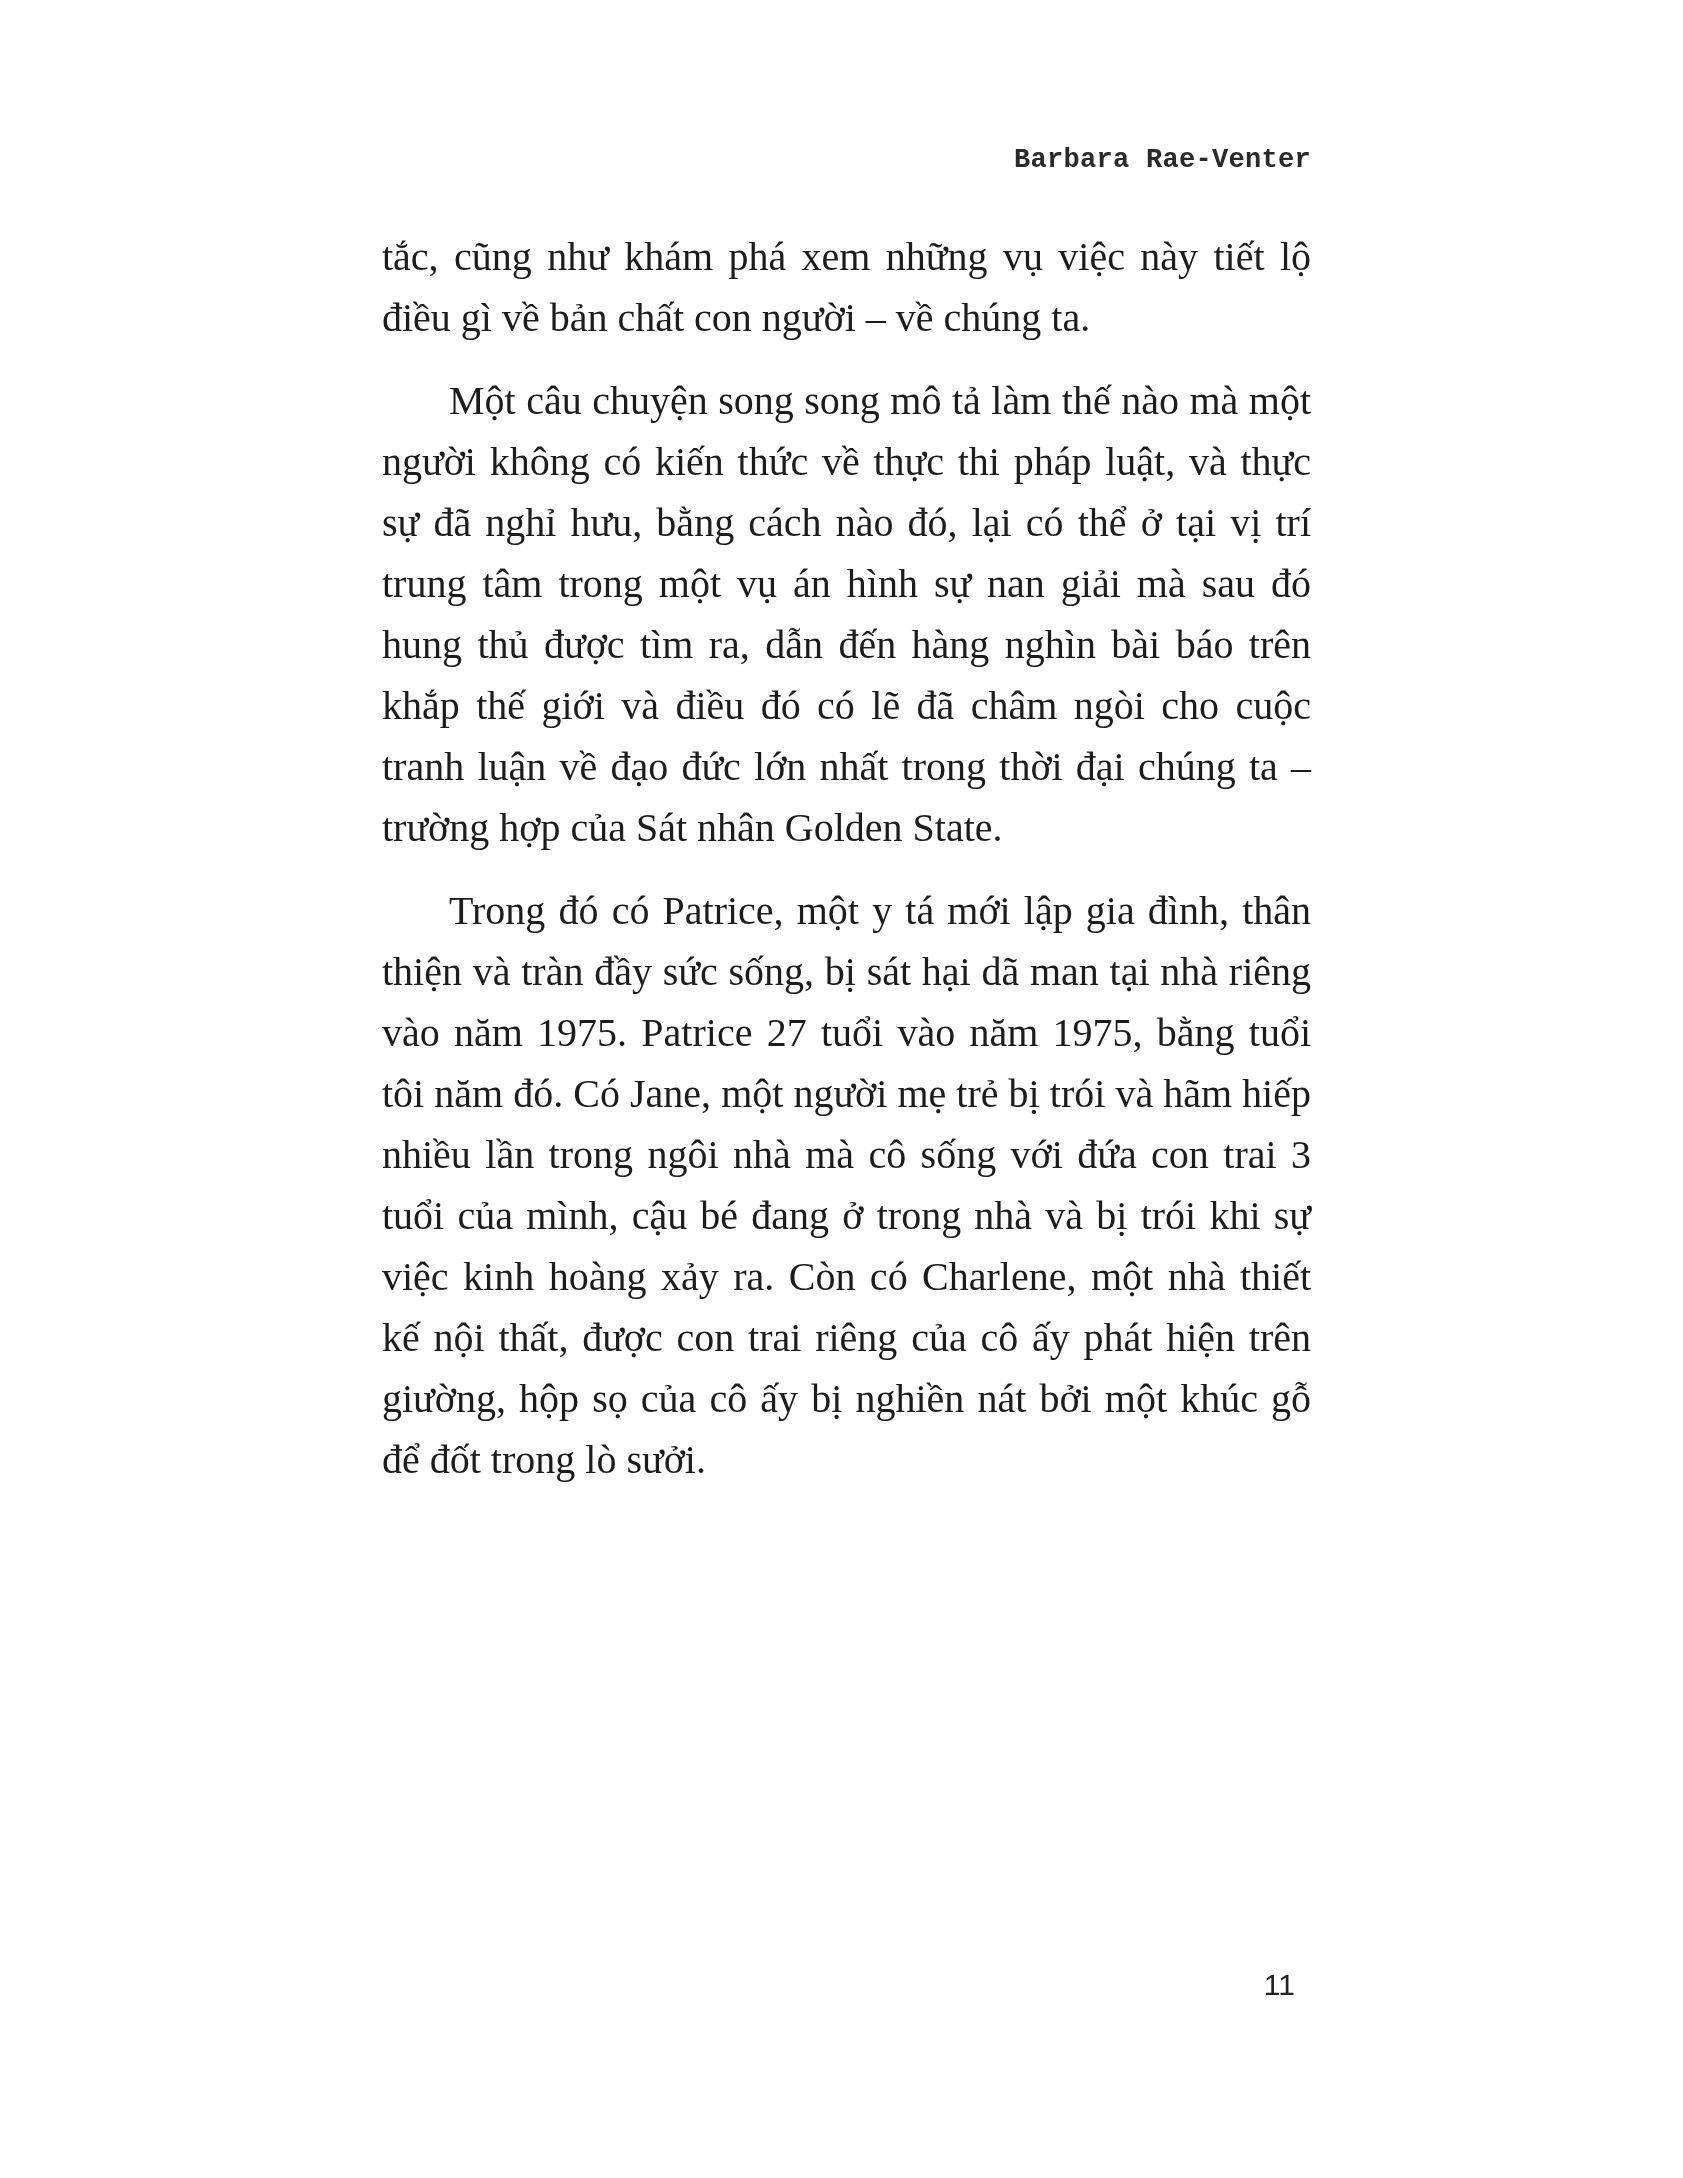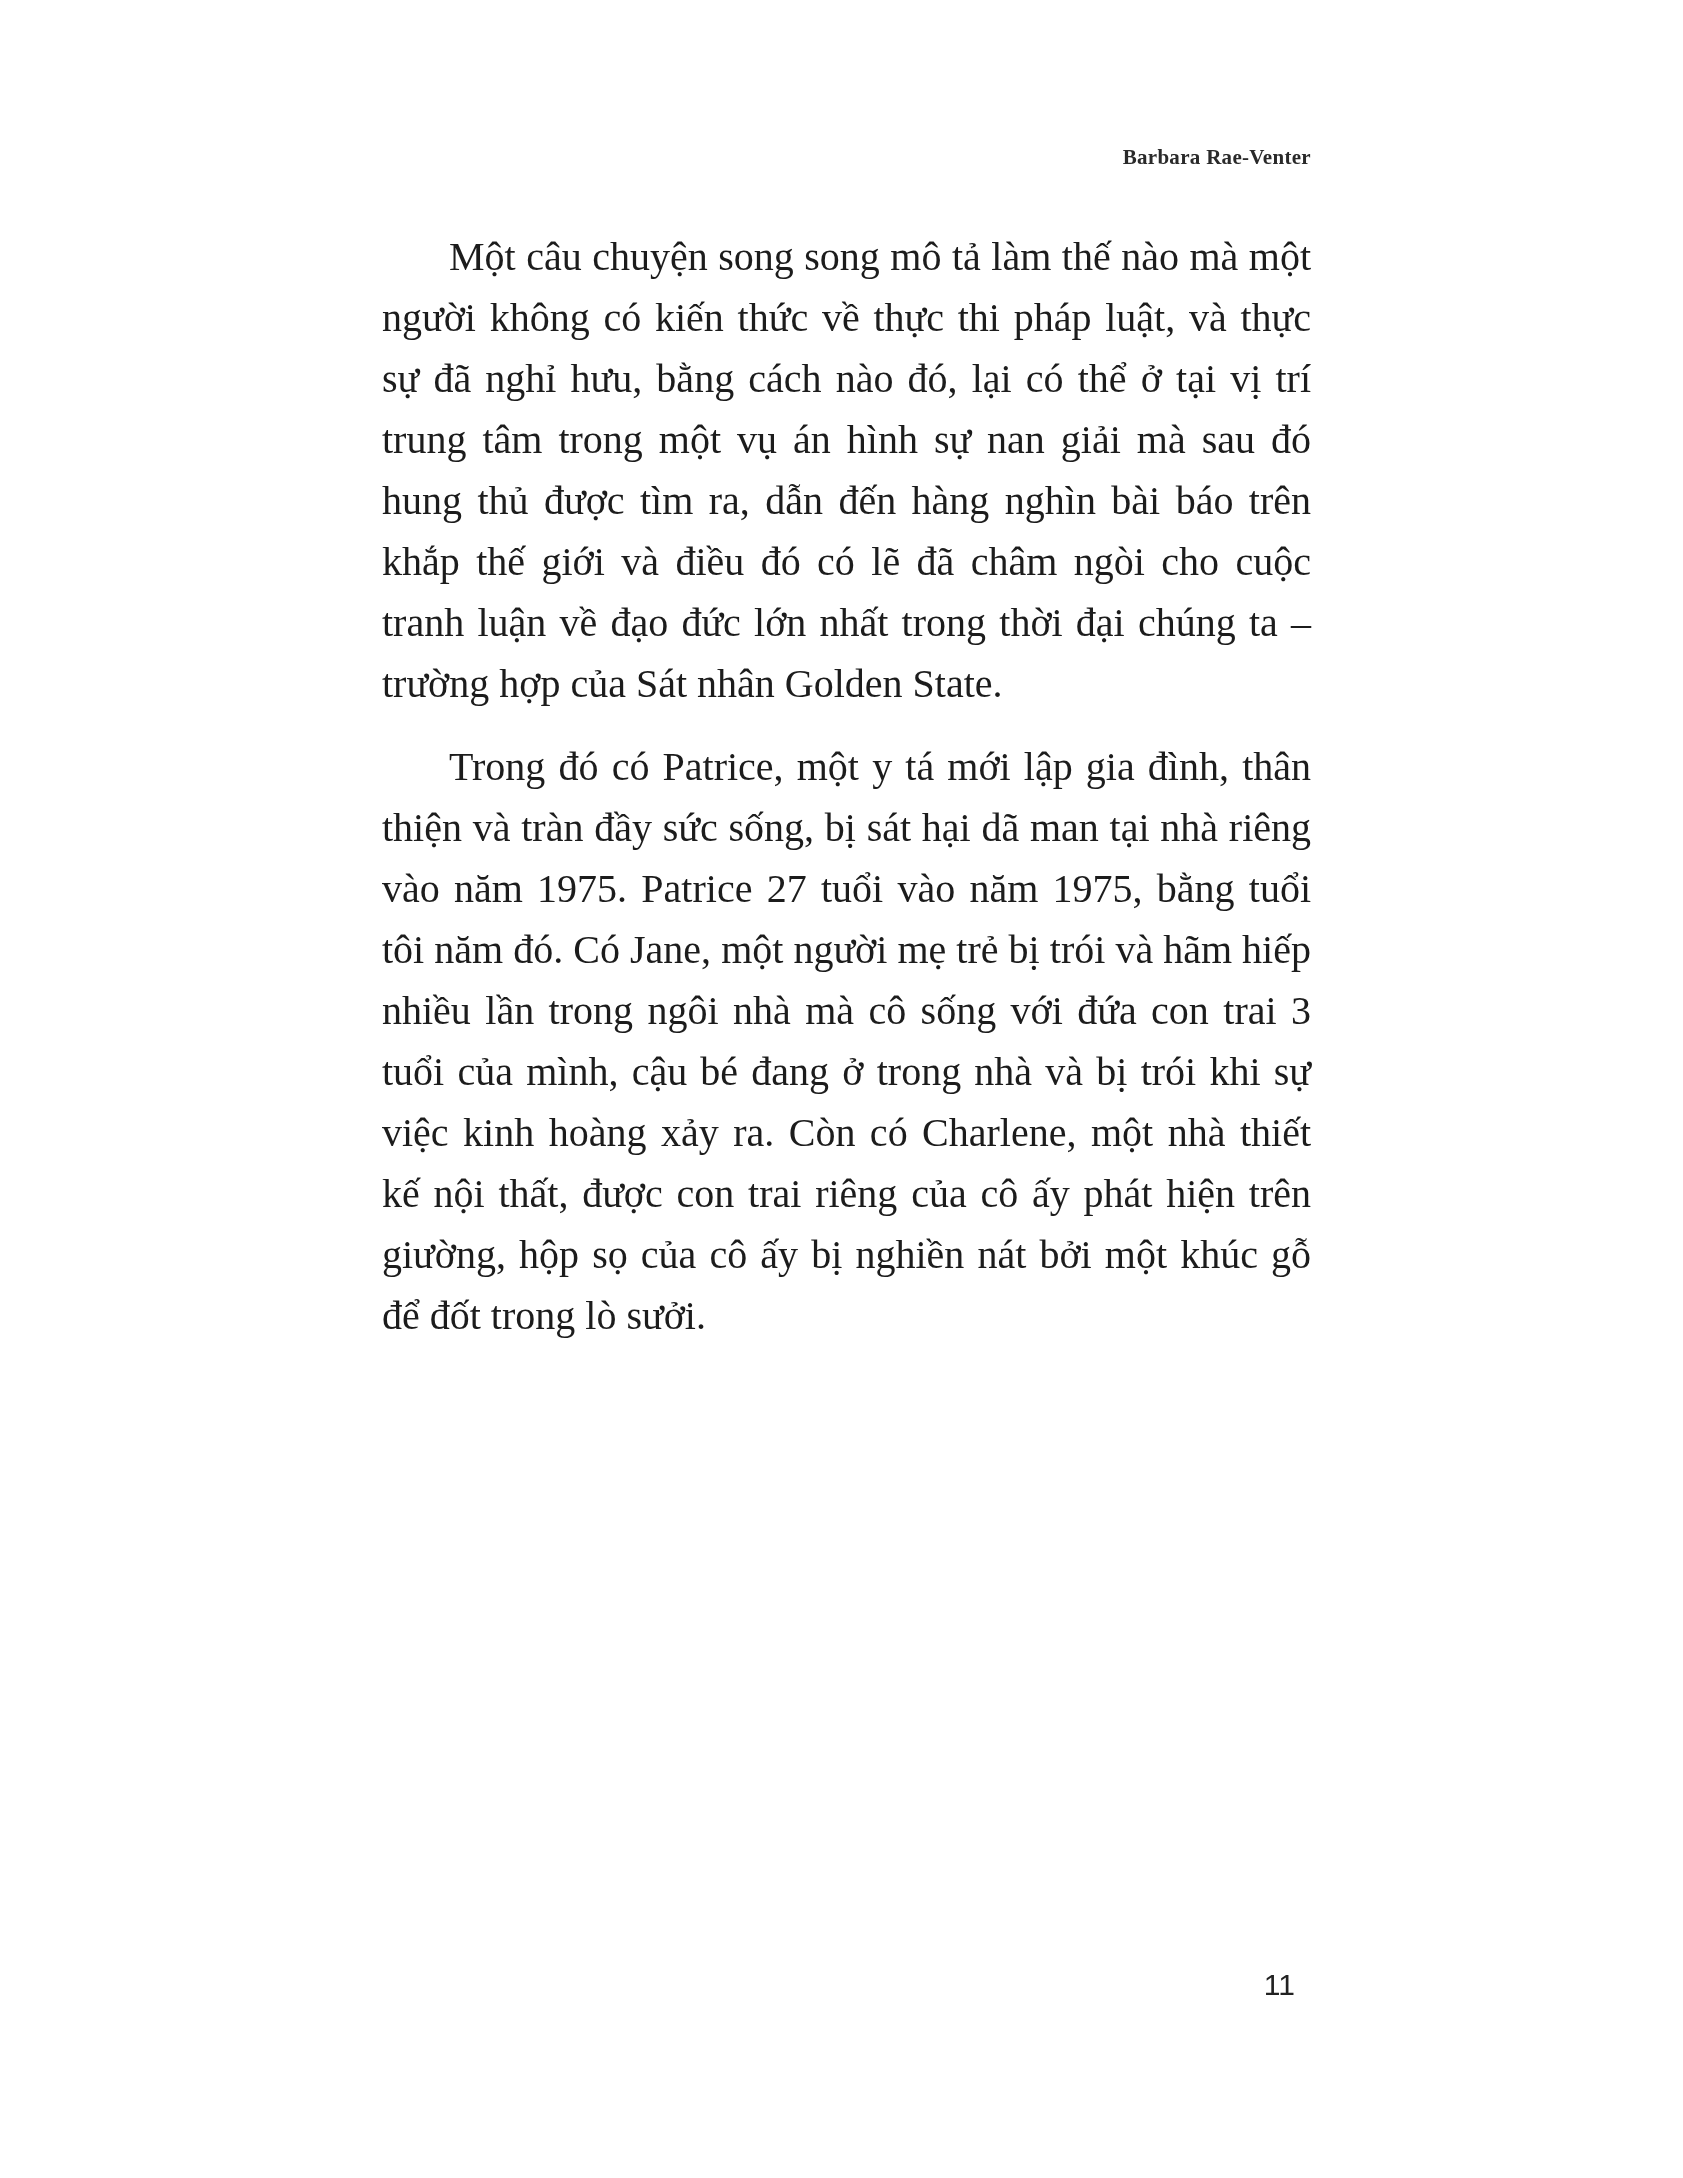--- a/index.html
+++ b/index.html
@@ -14,22 +14,22 @@
     margin: 0 auto;
     background: #ffffff;
     font-family: "Liberation Serif", "DejaVu Serif", serif;
     color: #1c1c1c;
     overflow: hidden;
   }
   .running-header {
     position: absolute;
     top: 145px;
     right: 372px;
-    font-family: Liberation Serif, serif;
-    font-size: 21px;
+    font-family: Liberation Mono, monospace;
+    font-size: 27px;
     font-weight: 600;
     letter-spacing: 0.3px;
     color: #2a2a2a;
   }
   .page-body {
     position: absolute;
     top: 226px;
     left: 382px;
     width: 929px;
     font-size: 40px;
@@ -54,20 +54,21 @@
   }
 </style>
 </head>
 <body>
 
 <div class="page">
 
   <div class="running-header">Barbara Rae-Venter</div>
 
   <div class="page-body">
+    <p>tắc, cũng như khám phá xem những vụ việc này tiết lộ điều gì về bản chất con người – về chúng ta.</p>
     <p class="indent">Một câu chuyện song song mô tả làm thế nào mà một người không có kiến thức về thực thi pháp luật, và thực sự đã nghỉ hưu, bằng cách nào đó, lại có thể ở tại vị trí trung tâm trong một vụ án hình sự nan giải mà sau đó hung thủ được tìm ra, dẫn đến hàng nghìn bài báo trên khắp thế giới và điều đó có lẽ đã châm ngòi cho cuộc tranh luận về đạo đức lớn nhất trong thời đại chúng ta – trường hợp của Sát nhân Golden State.</p>
     <p class="indent">Trong đó có Patrice, một y tá mới lập gia đình, thân thiện và tràn đầy sức sống, bị sát hại dã man tại nhà riêng vào năm 1975. Patrice 27 tuổi vào năm 1975, bằng tuổi tôi năm đó. Có Jane, một người mẹ trẻ bị trói và hãm hiếp nhiều lần trong ngôi nhà mà cô sống với đứa con trai 3 tuổi của mình, cậu bé đang ở trong nhà và bị trói khi sự việc kinh hoàng xảy ra. Còn có Charlene, một nhà thiết kế nội thất, được con trai riêng của cô ấy phát hiện trên giường, hộp sọ của cô ấy bị nghiền nát bởi một khúc gỗ để đốt trong lò sưởi.</p>
   </div>
 
   <div class="page-number">11</div>
 
 </div>
 
 
 </body></html>

